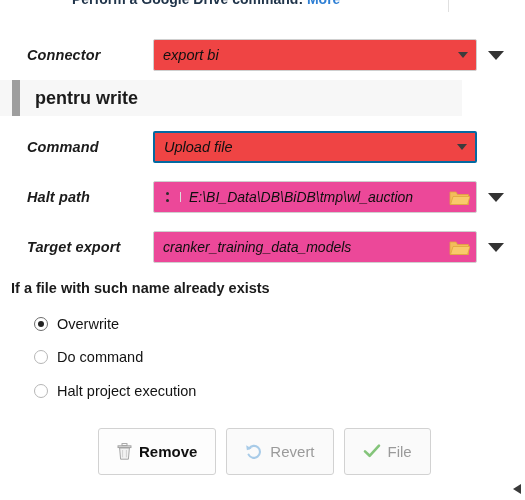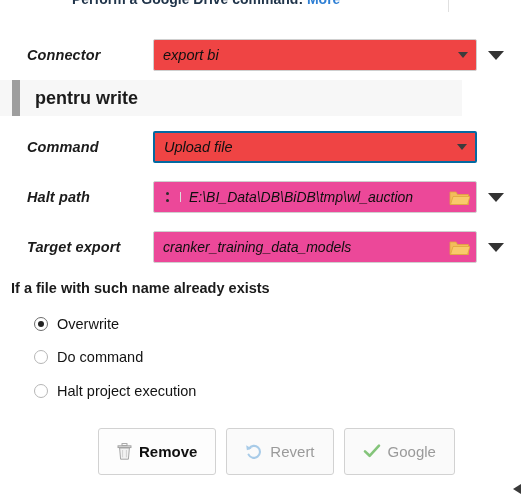--- a/index.html
+++ b/index.html
@@ -387,18 +387,18 @@
       <path d="M4 5.5 A6 6 0 1 1 3.6 11.6" fill="none" stroke="#a8cbe8" stroke-width="2.1" stroke-linecap="round"></path>
       <path d="M1.2 2.2 L1.9 7.2 L6.6 5.4 Z" fill="#a8cbe8"></path>
     </svg>
     <span>Revert</span>
   </div>
 
   <div class="btn disabled">
     <svg class="icon-check" viewBox="0 0 18 16">
       <path d="M2 8.4 L6.6 12.8 L16 2.6" fill="none" stroke="#84c47a" stroke-width="2.6" stroke-linecap="round" stroke-linejoin="round"></path>
     </svg>
-    <span>Google</span>
+    <span>File</span>
   </div>
 
 </div>
 
 <span class="corner-cursor"></span>
 
 </body></html>

